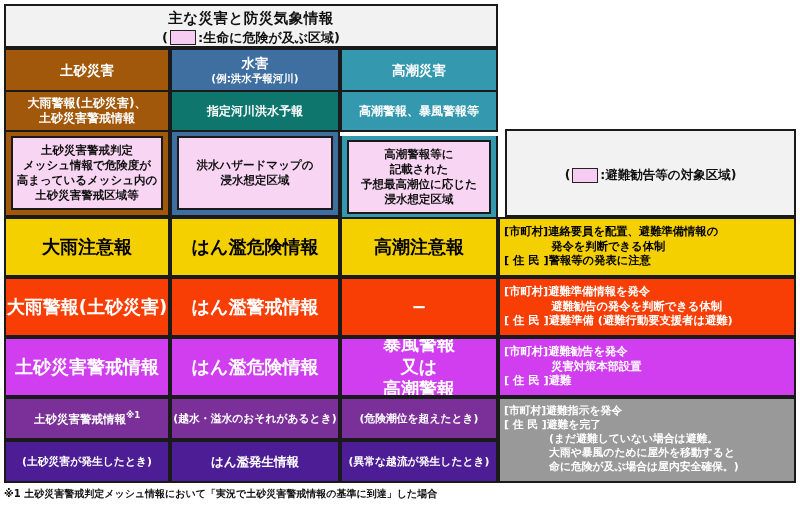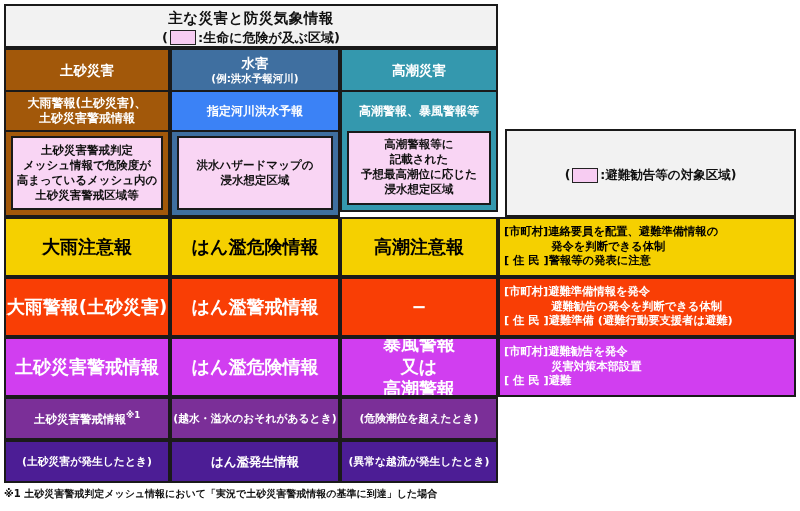--- a/index.html
+++ b/index.html
@@ -64,21 +64,21 @@
   
   .hdr { color: #ffffff; font-size: 13.5px; }
   .hdr.brown { background: #a2580a; }
   .hdr.blue  { background: #3f6fa0; }
   .hdr.teal  { background: #3498ae; }
   .hdr .sub  { font-size: 10.5px; font-weight: bold; display:block; margin-top:1px;}
 
   
   .info { color: #ffffff; font-size: 12px; }
   .info.brown { background: #a2580a; }
-  .info.blue  { background: #3b82f6; }
+  .info.blue  { background: #0f766e; }
   .info.teal  { background: #3498ae; }
 
   
   .areawrap {
     position: absolute;
     box-sizing: border-box;
     border-left: 2px solid #1a1a1a;
     border-right: 2px solid #1a1a1a;
     border-bottom: 2px solid #1a1a1a;
     display: flex;
@@ -202,21 +202,21 @@
 高まっているメッシュ内の
 土砂災害警戒区域等</span>
     </div>
   </div>
   <div class="areawrap blue" style="left:170px; top:132px; width:170px; height:85px;">
     <div class="areabox">
       <span style="white-space:pre-line;">洪水ハザードマップの
 浸水想定区域</span>
     </div>
   </div>
-  <div class="areawrap teal" style="left:340px; top:127px; width:158px; height:85px;font-family:Liberation Mono, monospace;">
+  <div class="areawrap teal" style="left:340px; top:136px; width:158px; height:85px;">
     <div class="areabox">
       <span style="white-space:pre-line;">高潮警報等に
 記載された
 予想最高潮位に応じた
 浸水想定区域</span>
     </div>
   </div>
 
   <div class="cell right-hdr" style="left:505px; top:129px; width:291px; height:88px;">
     <span class="line2">
@@ -286,16 +286,23 @@
   <div class="cell lvl gray small" style="left:4px; top:440px; width:166px; height:43px;">
     <span class="txt" style="font-size:10.8px;">(土砂災害が発生したとき)</span>
   </div>
   <div class="cell lvl gray small" style="left:170px; top:440px; width:170px; height:43px;">
     <span class="txt" style="font-size:12.5px;">はん濫発生情報</span>
   </div>
   <div class="cell lvl gray small" style="left:340px; top:440px; width:158px; height:43px;">
     <span class="txt" style="font-size:10.8px;">(異常な越流が発生したとき)</span>
   </div>
 
+  <div class="cell act gray tiny" style="left:498px; top:397px; width:298px; height:86px; align-items:flex-start; padding-top:5px;">
+    <span class="inner r">[市町村]避難指示を発令
+[ 住 民 ]避難を完了
+            (まだ避難していない場合は避難。
+            大雨や暴風のために屋外を移動すると
+            命に危険が及ぶ場合は屋内安全確保。)</span>
+  </div>
 
   <div class="footnote">※1  土砂災害警戒判定メッシュ情報において「実況で土砂災害警戒情報の基準に到達」した場合</div>
 
 </div>
 
 </body></html>

